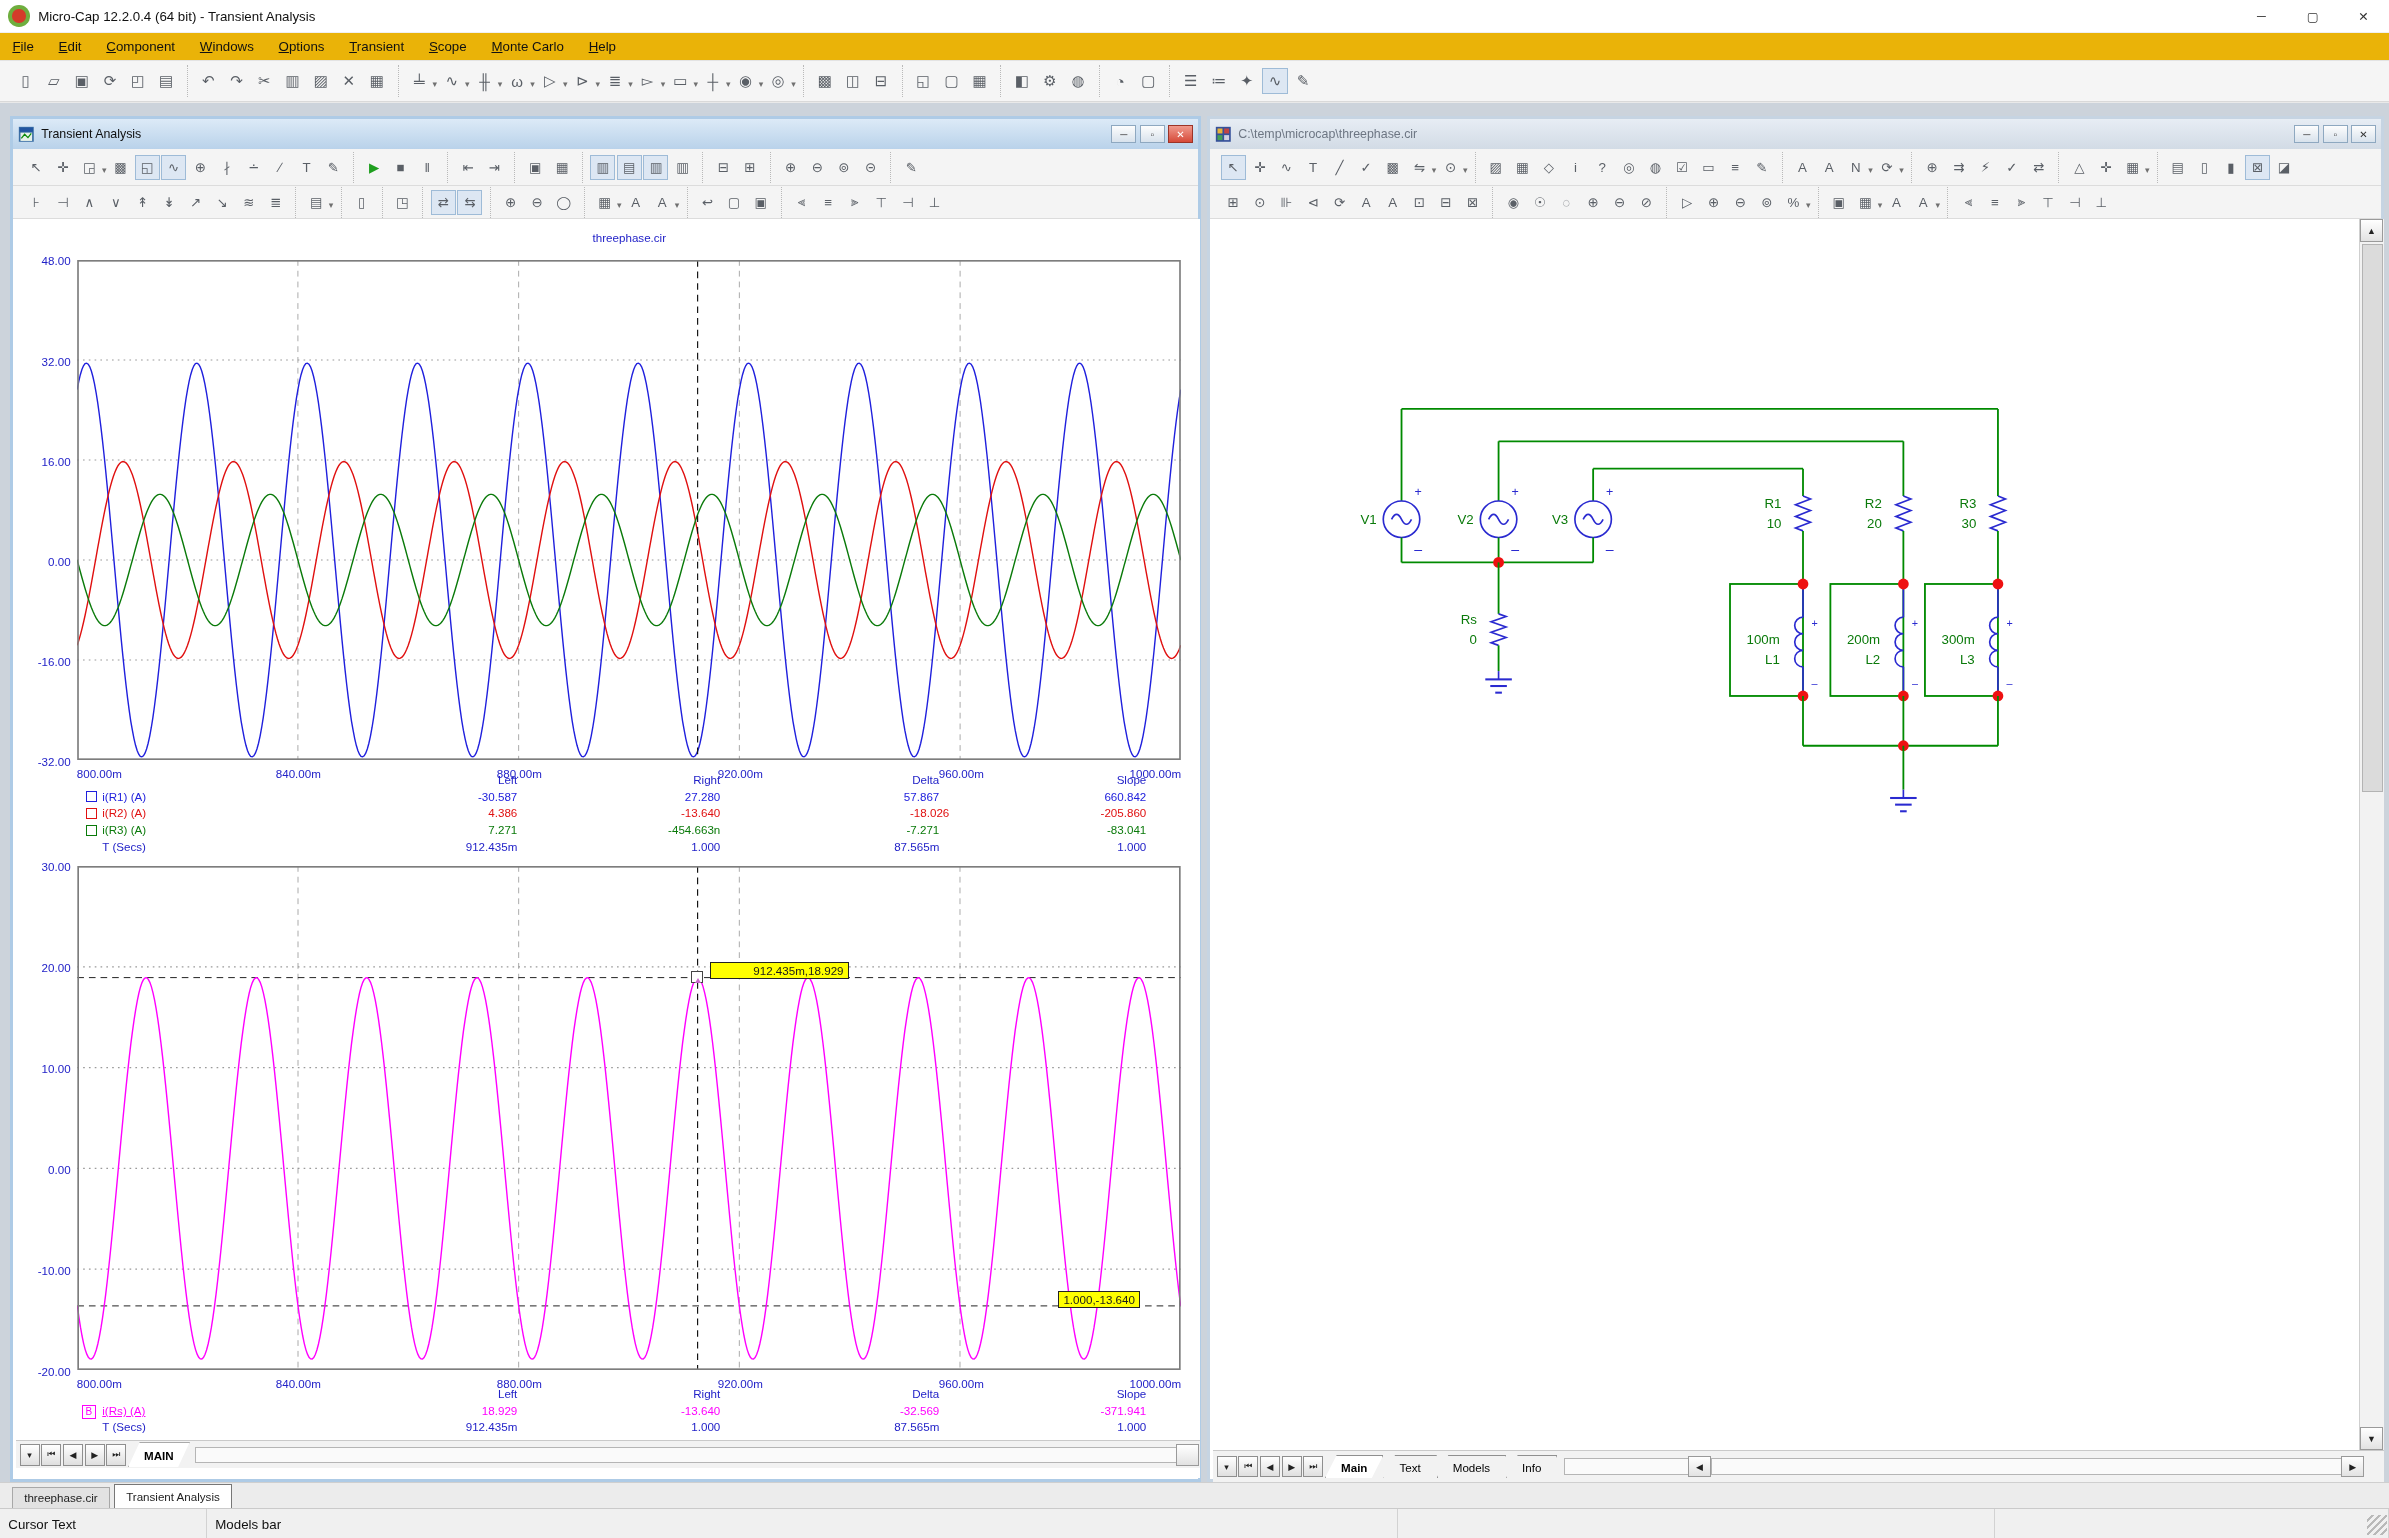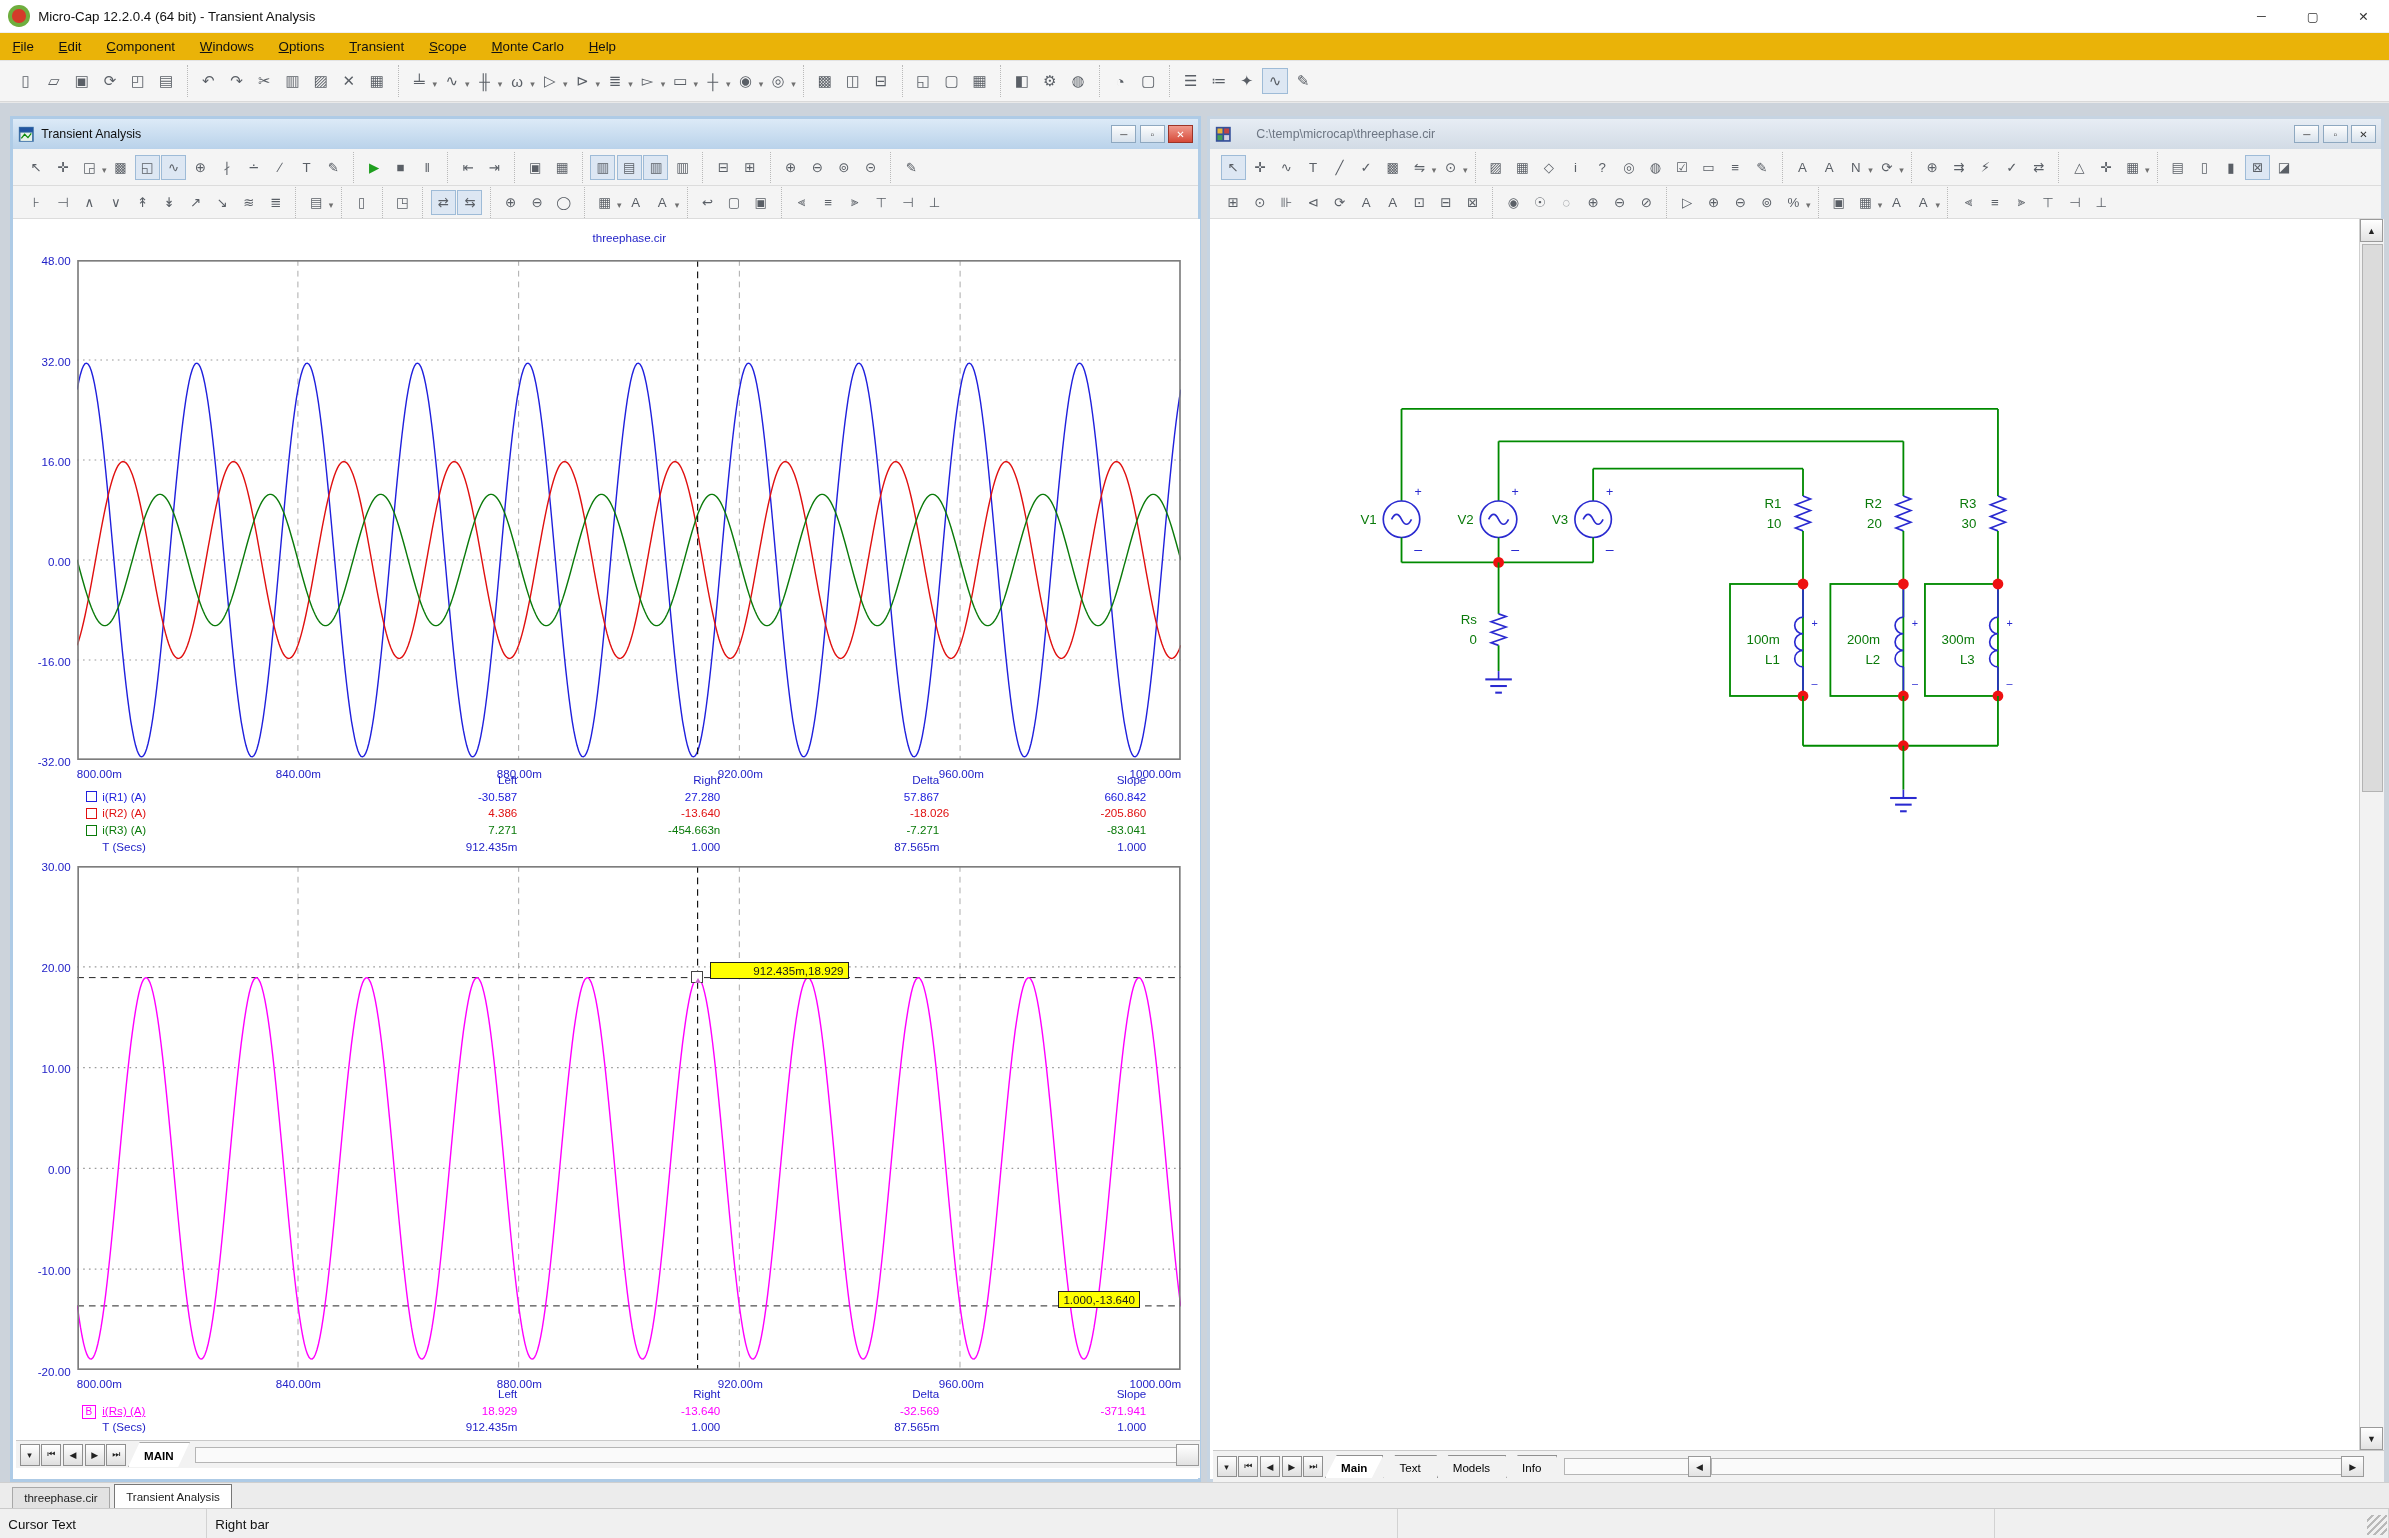--- a/index.html
+++ b/index.html
@@ -28,21 +28,21 @@
     font-size:15px;color:#5a5f66;margin:0 0.8px;border:0.8px solid transparent;position:relative;}
   .tbtn.pressed{background:#dde7f3;border:0.8px solid #9ebbd7;}
   .tbtn.run{color:#1e9e1e;}
   .dd{font-size:9px;color:#707070;margin:5px 0.8px 0 -0.8px;}
   
   #mdi{position:absolute;left:0;top:103px;width:2389px;height:1379px;background:#ccd3db;}
   .child{position:absolute;background:#ffffff;}
   .child-frame{border:3.3px solid #aecbe6;}
   .ctitle{height:30px;display:flex;align-items:center;padding:0 5px;
     background:linear-gradient(#dcEAf7,#b9d2ea);font-size:12.4px;color:#101010;}
-  .ctitle.inactive{background:linear-gradient(#e7edf4,#d2dbe5);color:#6d7683;gap:18px;}
+  .ctitle.inactive{background:linear-gradient(#e7edf4,#d2dbe5);color:#6d7683;}
   .cicon{width:16.6px;height:16.6px;margin-right:6.6px;flex:0 0 auto;}
   .cbtns{margin-left:auto;display:flex;gap:3.3px;}
   .cb{width:25px;height:18px;border:0.8px solid #8ea8c0;background:linear-gradient(#fdfdfd,#d8e2ec);
     display:flex;align-items:center;justify-content:center;font-size:10px;color:#333;}
   .cb.close-active{background:linear-gradient(#f09a8d,#d64a39);color:#fff;border-color:#9c3428;}
   .ctoolbar{height:37px;background:#f4f4f4;border-bottom:0.8px solid #dcdcdc;display:flex;align-items:center;padding-left:3.3px;}
   .ctoolbar.second{height:33px;}
   .ctoolbar .tbtn{width:25px;height:25px;font-size:13.3px;}
   
   #acontent{position:absolute;left:3.3px;top:100px;width:1184px;height:1259px;background:#ffffff;overflow:hidden;}
@@ -687,19 +687,19 @@
     </div>
   </div>
 
   <div id="doctabs">
       <div class="doctab">threephase.cir</div>
       <div class="doctab active">Transient Analysis</div>
     </div>
 
   <div id="statusbar">
     <div class="sseg" style="width:207px;">Cursor Text</div>
-    <div class="sseg" style="width:1191px;">Right bar</div>
+    <div class="sseg" style="width:1191px;">Models bar</div>
     <div class="sseg" style="width:597px;"></div>
     <div class="sseg" style="flex:1;"></div>
   </div>
   <div id="grip"></div>
 </div>
 
 
 </body></html>

